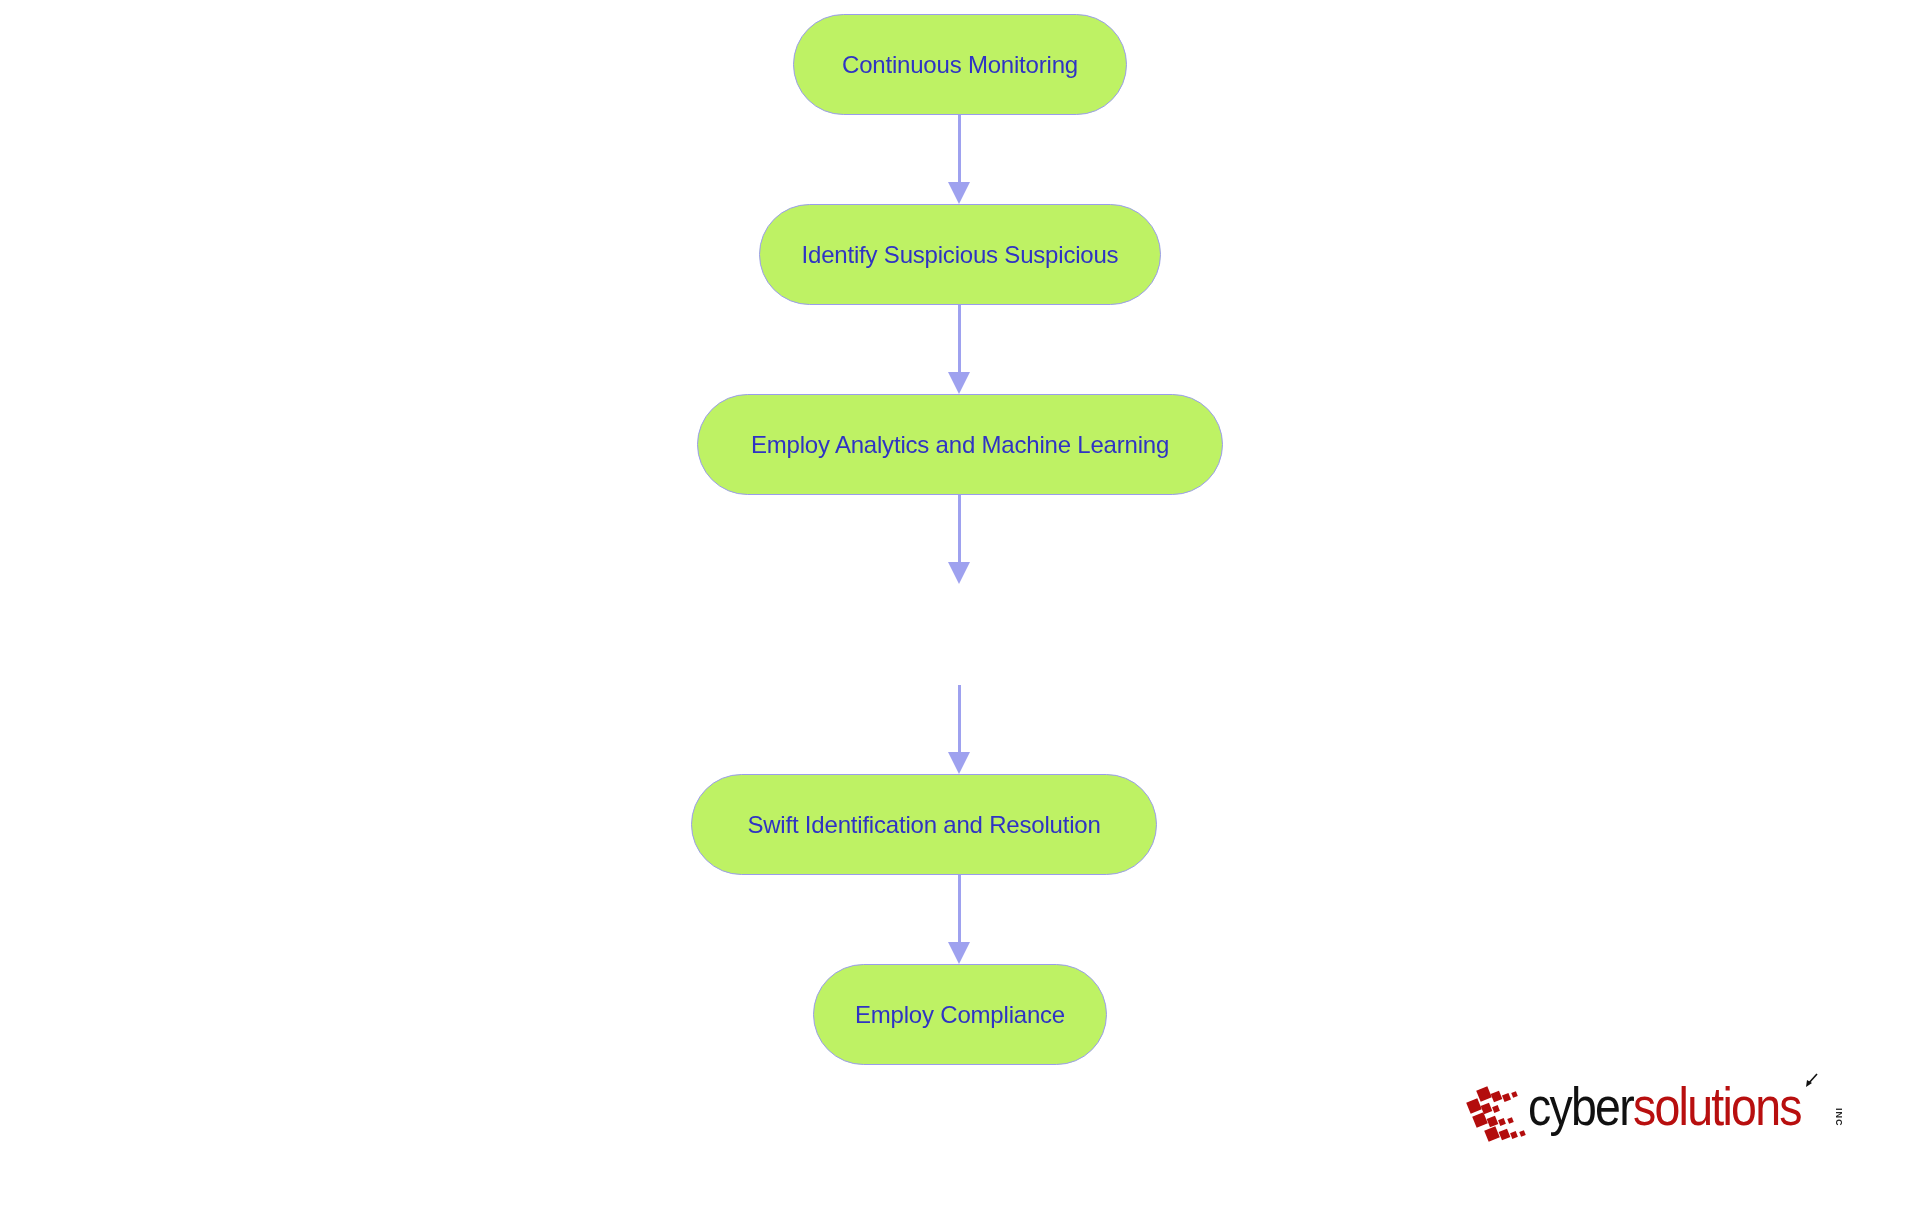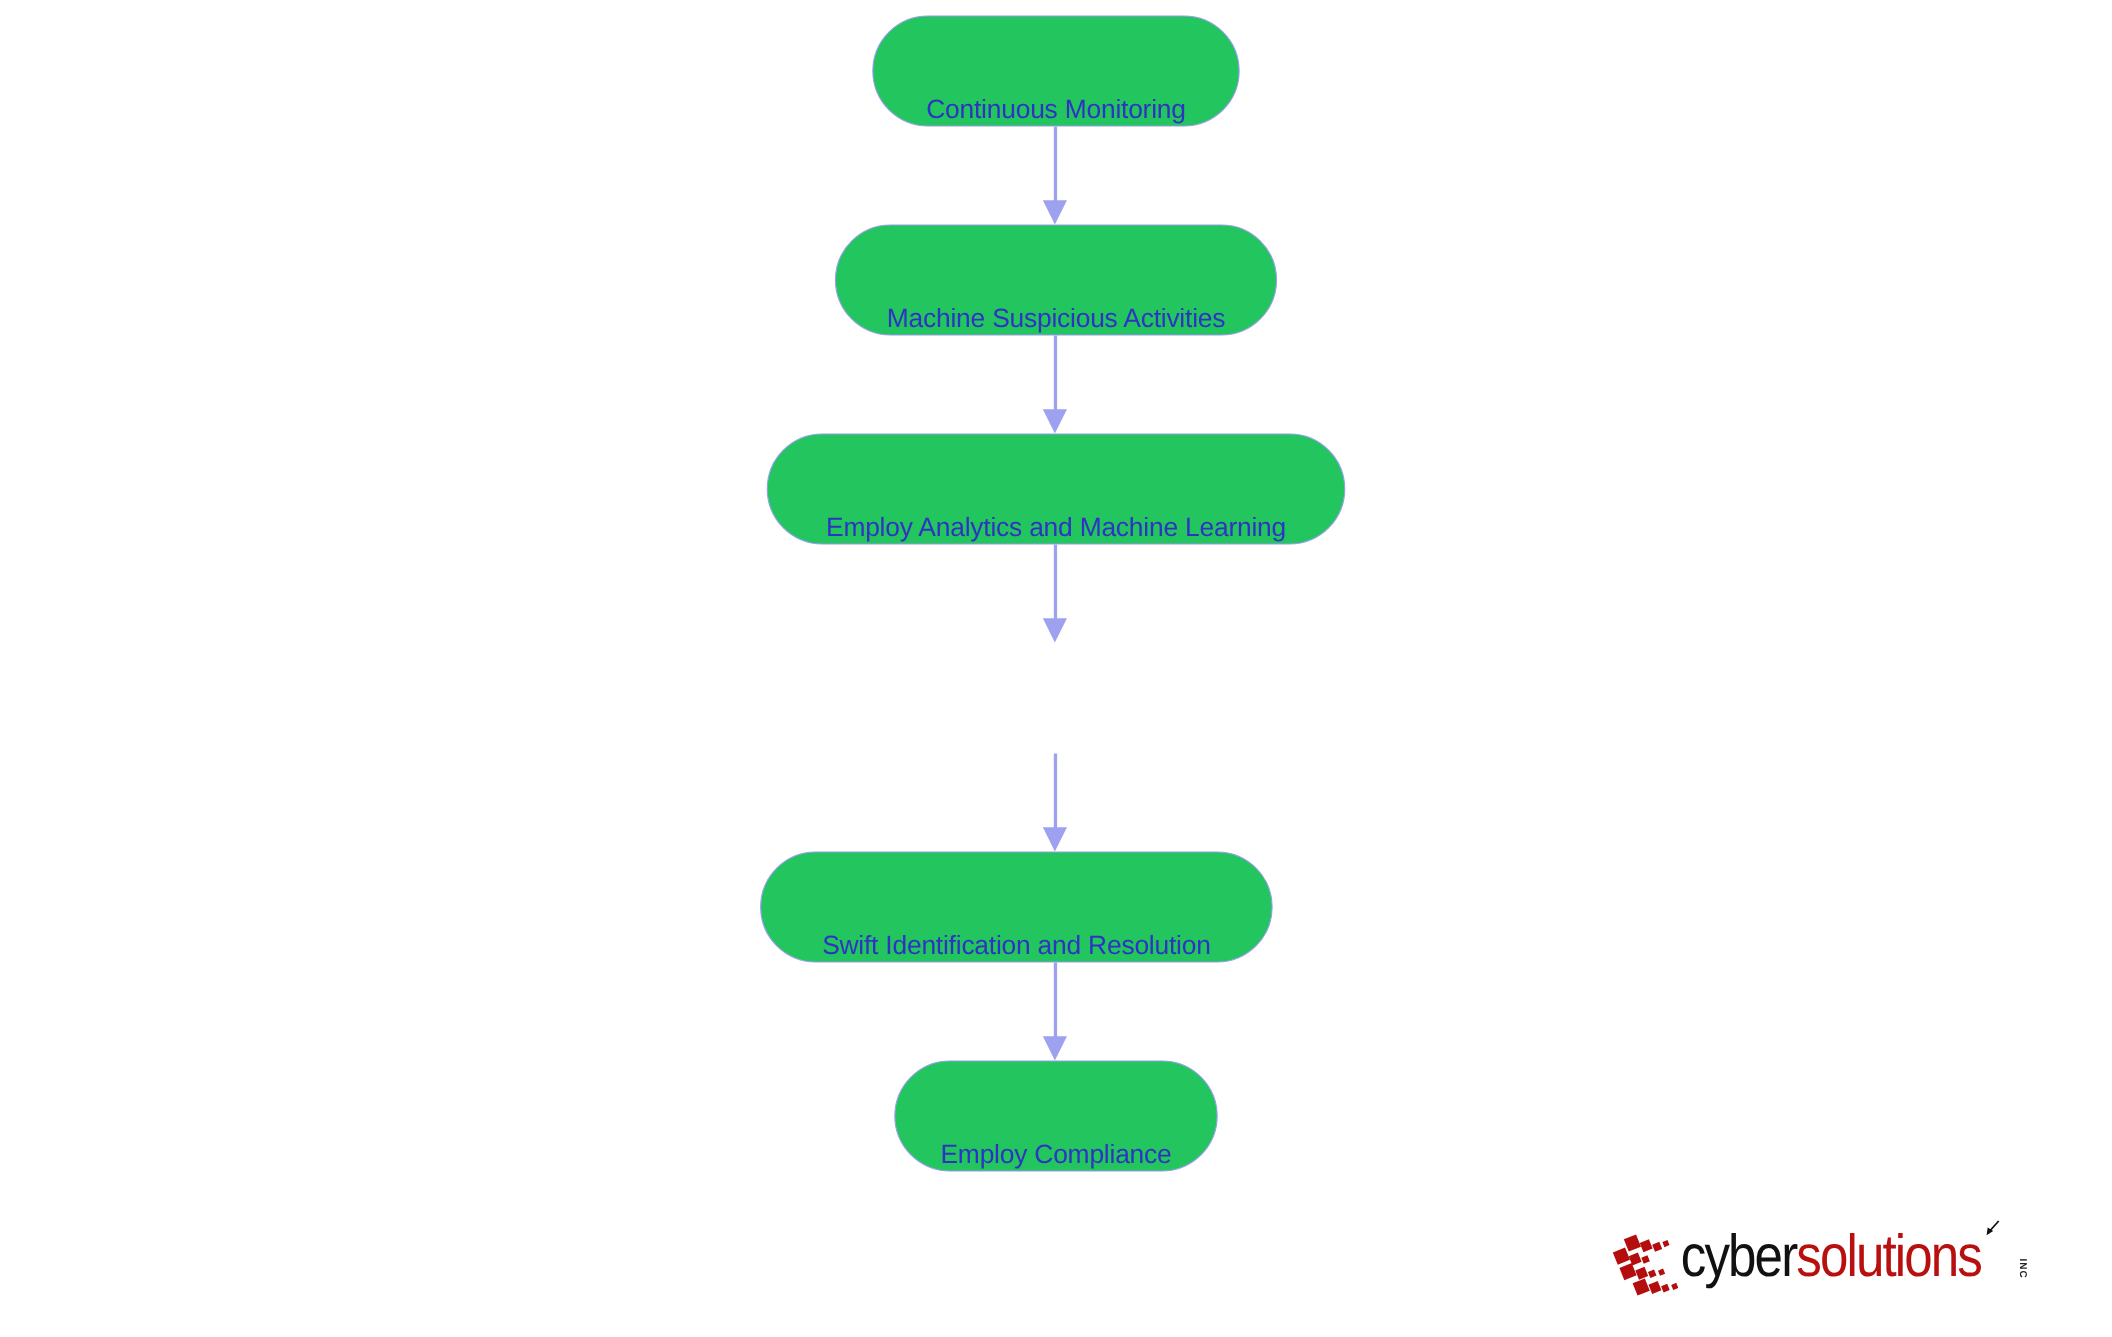--- a/index.html
+++ b/index.html
@@ -18,25 +18,25 @@
       position: absolute;
       left: 0;
       top: 0;
       width: 1920px;
       height: 1100px;
     }
     .node {
       position: absolute;
       height: 101px;
       box-sizing: border-box;
-      background: #22c55e;
+      background: #bef264;
       border: 1.5px solid #9a9ced;
       border-radius: 51px;
       display: flex;
-      align-items: flex-end;
+      align-items: center;
       justify-content: center;
       color: #2f33c4;
       font-size: 24px;
       letter-spacing: -0.2px;
       white-space: nowrap;
       cursor: pointer;
     }
     .edge {
       position: absolute;
       left: 958px;
@@ -48,21 +48,21 @@
       left: 948px;
       width: 0;
       height: 0;
       border-left: 11.5px solid transparent;
       border-right: 11.5px solid transparent;
       border-top: 22px solid #9ea1ef;
     }
     .logo {
       position: absolute;
       left: 1462px;
-      top: 1116px;
+      top: 1080px;
       width: 420px;
       height: 64px;
     }
     .logo-mark {
       position: absolute;
       left: 0;
       top: 0;
       width: 70px;
       height: 64px;
     }
@@ -110,21 +110,21 @@
 <div class="flow">
 
   <div class="node" style="left:793px; top:14px; width:334px;">
     <span>Continuous Monitoring</span>
   </div>
 
   <div class="edge" style="top:115px; height:70px;"></div>
   <div class="arrowhead" style="top:182px;"></div>
 
   <div class="node" style="left:759px; top:204px; width:402px;">
-    <span>Machine Suspicious Activities</span>
+    <span>Identify Suspicious Suspicious</span>
   </div>
 
   <div class="edge" style="top:305px; height:70px;"></div>
   <div class="arrowhead" style="top:372px;"></div>
 
   <div class="node" style="left:697px; top:394px; width:526px;">
     <span>Employ Analytics and Machine Learning</span>
   </div>
 
   <div class="edge" style="top:495px; height:70px;"></div>

